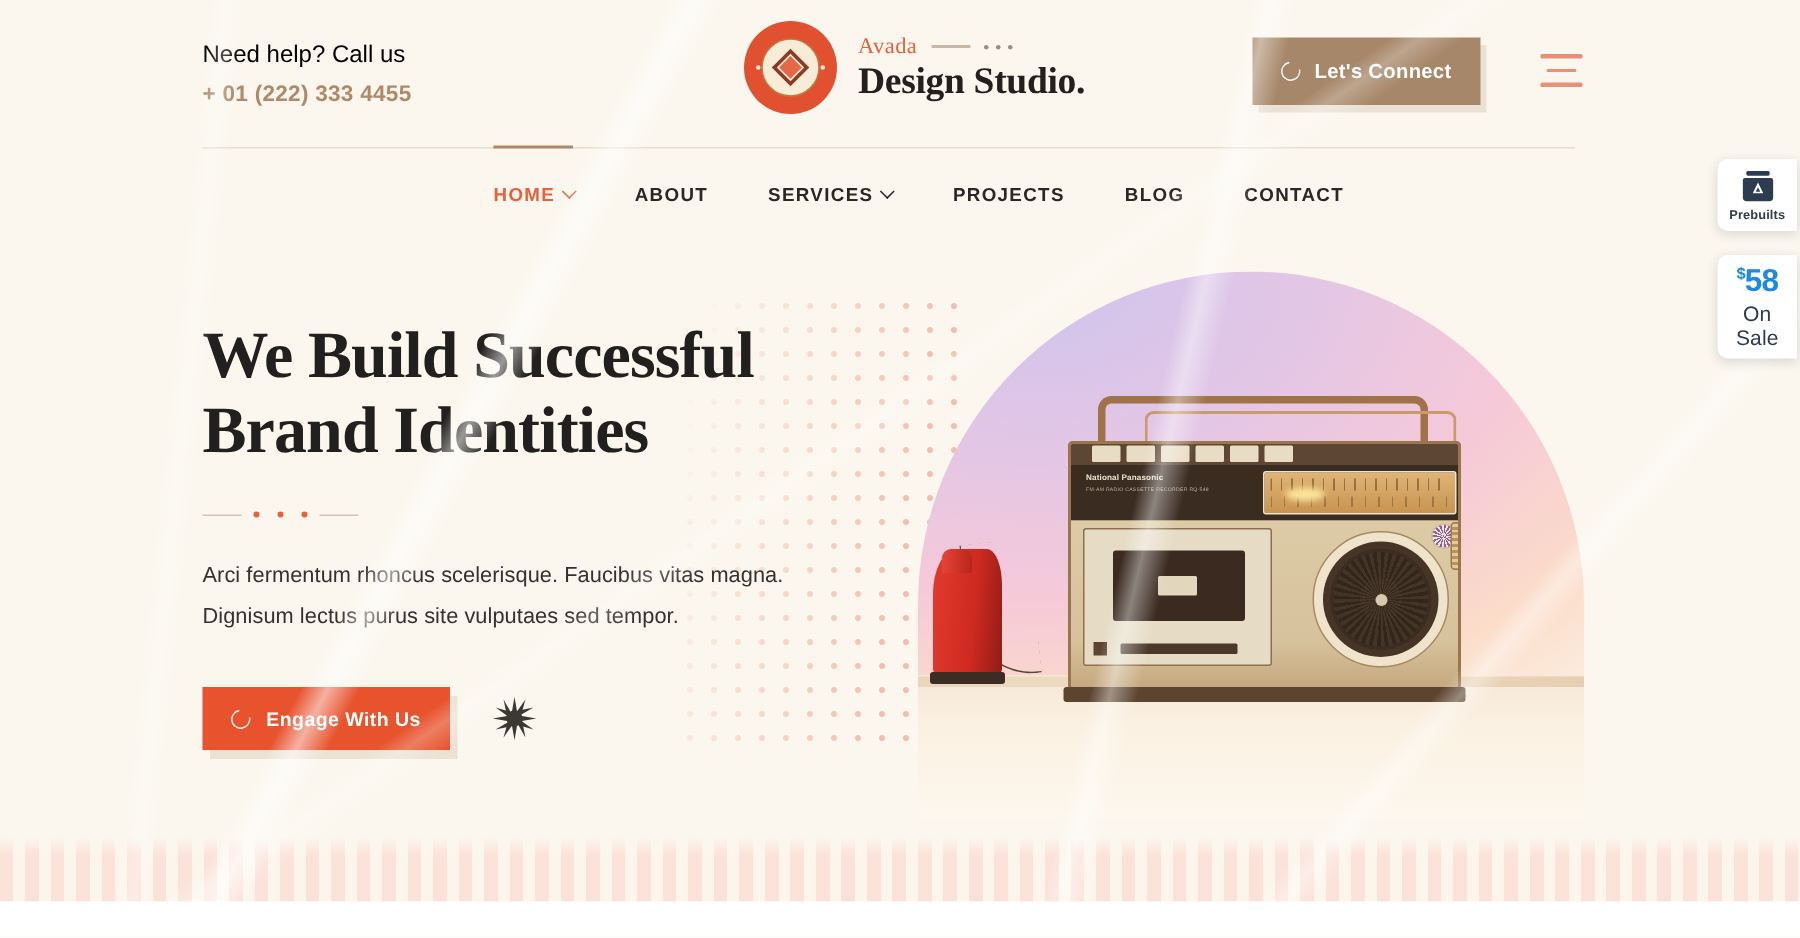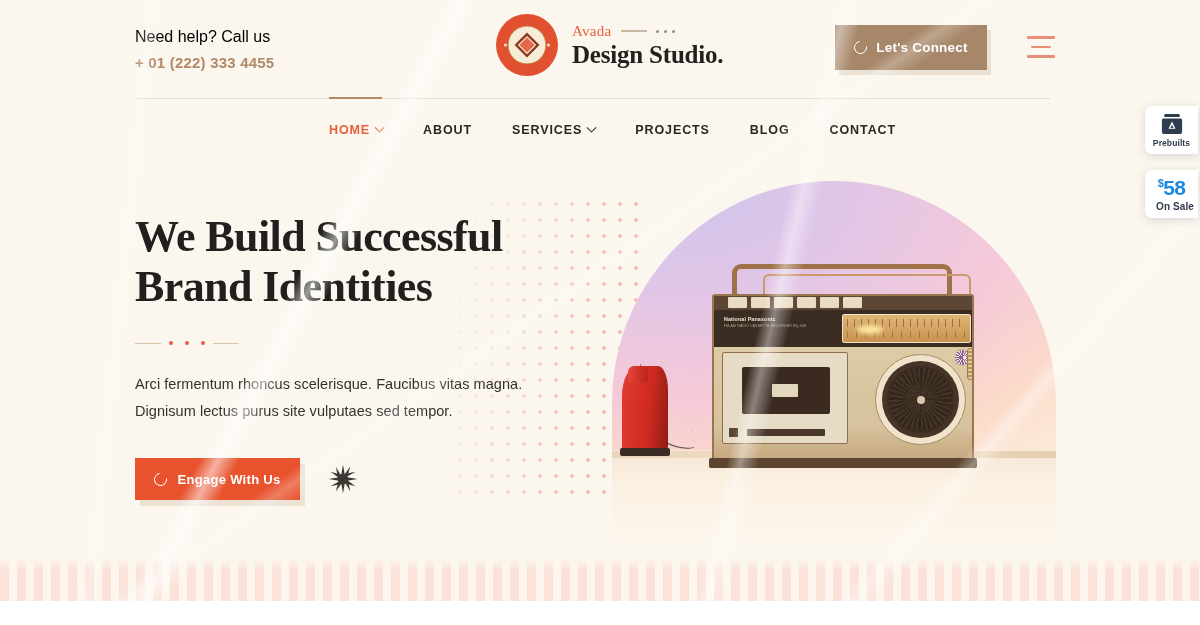--- a/index.html
+++ b/index.html
@@ -614,26 +614,25 @@
   }
   .fw-price {
     font-size: 21px;
     font-weight: bold;
     color: #1b8ae0;
     line-height: 1;
     letter-spacing: -.6px;
   }
   .fw-price sup { font-size: 11px; top: -.6em; }
   .fw-sale {
-    font-size: 10px;
-    font-weight: bold;
+    font-size: 14px;
+    font-weight: normal;
     color: #2f3a4d;
     margin-top: 3px;
     letter-spacing: .1px;
-    text-align: right;
   }
 </style>
 </head>
 <body>
 
 <div class="page">
 
   <div class="halftone"></div>
 
   <div class="hero-art">

